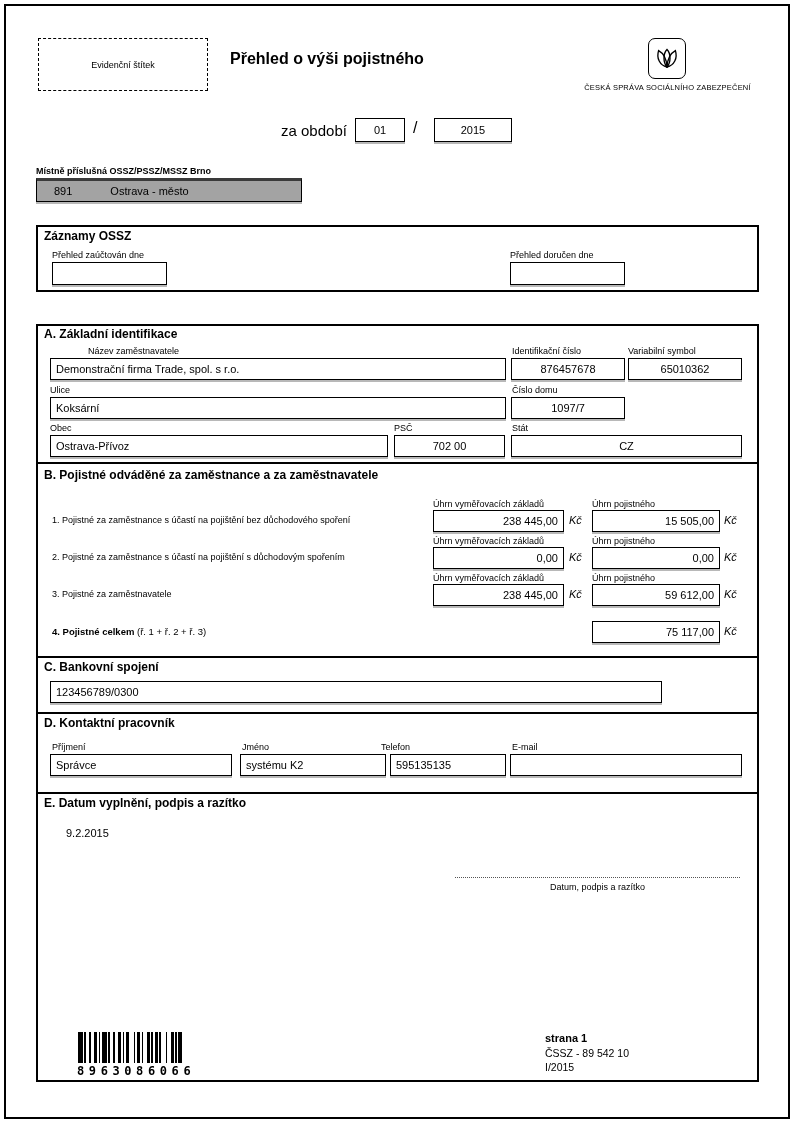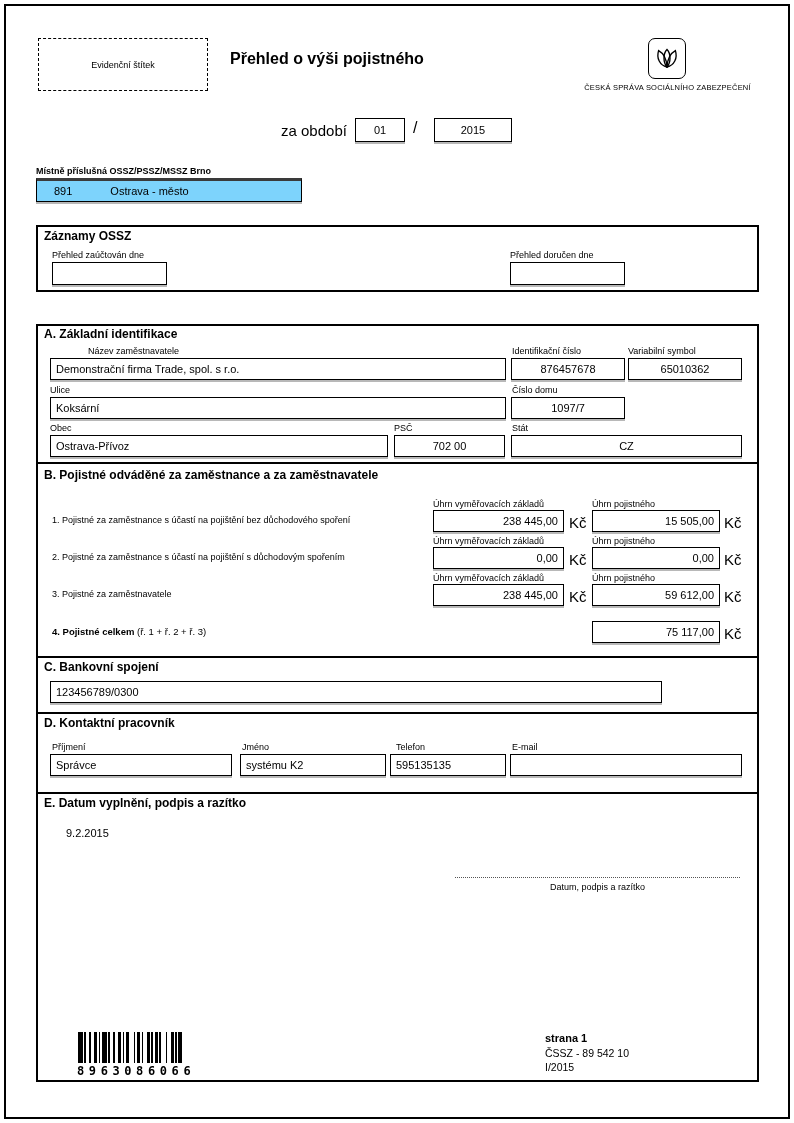--- a/index.html
+++ b/index.html
@@ -9,27 +9,27 @@
   .page-border{border:2px solid #000;}
   .secbox{border:2px solid #000;}
   .divider{border-top:2px solid #000;height:0;}
   .sec-title{font-weight:bold;font-size:12px;white-space:nowrap;}
   .flabel{font-size:9px;white-space:nowrap;}
   .field{border:1px solid #000;background:#fff;box-shadow:0 2px 0 #b8b8b8;
          font-size:11px;display:flex;align-items:center;padding:10px 5px;white-space:nowrap;}
   .field.center{justify-content:center;}
   .field.right{justify-content:flex-end;}
   .office-box{border:1px solid #000;border-top:3px solid #3a3a3a;box-shadow:0 2px 0 #b8b8b8;
-         background:#7dd3fc;font-size:11px;display:flex;align-items:center;padding:0 5px;}
+         background:#a3a3a3;font-size:11px;display:flex;align-items:center;padding:0 5px;}
   .sticker{border:1px dashed #000;display:flex;align-items:center;justify-content:center;font-size:9px;}
   .main-title{font-weight:bold;font-size:16px;white-space:nowrap;}
   .org-name{font-size:7.5px;text-align:center;letter-spacing:.2px;white-space:nowrap;}
   .period-label{font-size:15px;white-space:nowrap;}
   .slash{font-size:16px;}
-  .kc{font-size:15px;}
+  .kc{font-size:11px;font-style:italic;}
   .rowlabel{font-size:9px;white-space:nowrap;}
   .total-label{font-size:9.5px;white-space:nowrap;}
   .total-label b{font-weight:bold;}
   .sig-line{border-bottom:1.5px dotted #555;}
   .sig-caption{font-size:9px;text-align:center;}
   .date-val{font-size:11px;}
   .barcode{display:flex;align-items:stretch;}
   .bc-digits{font-size:12px;font-weight:bold;letter-spacing:4.6px;font-family:"DejaVu Sans Mono",monospace;}
   .foot-right{text-align:left;font-size:10.5px;white-space:nowrap;}
   .foot-right.b{font-weight:bold;font-size:11px;}
@@ -131,21 +131,21 @@
   </div>
   <div class="abs field right" style="left:592px;top:621px;width:128px;height:19px;">75 117,00</div>
   <div class="abs kc" style="left:724px;top:625px;">Kč</div>
 
   <div class="abs sec-title" style="left:44px;top:660px;">C. Bankovní spojení</div>
   <div class="abs field" style="left:50px;top:681px;width:612px;height:21px;">123456789/0300</div>
 
   <div class="abs sec-title" style="left:44px;top:716px;">D. Kontaktní pracovník</div>
   <div class="abs flabel" style="left:52px;top:742px;">Příjmení</div>
   <div class="abs flabel" style="left:242px;top:742px;">Jméno</div>
-  <div class="abs flabel" style="left:396px;top:742px;">Telefon</div>
+  <div class="abs flabel" style="left:381px;top:742px;">Telefon</div>
   <div class="abs flabel" style="left:512px;top:742px;">E-mail</div>
   <div class="abs field" style="left:50px;top:754px;width:182px;height:22px;">Správce</div>
   <div class="abs field" style="left:240px;top:754px;width:146px;height:22px;">systému K2</div>
   <div class="abs field" style="left:390px;top:754px;width:116px;height:22px;">595135135</div>
   <div class="abs field" style="left:510px;top:754px;width:232px;height:22px;"></div>
 
   <div class="abs sec-title" style="left:44px;top:796px;">E. Datum vyplnění, podpis a razítko</div>
   <div class="abs date-val" style="left:66px;top:827px;">9.2.2015</div>
   <div class="abs sig-line" style="left:455px;top:868px;width:285px;height:10px;"></div>
   <div class="abs sig-caption" style="left:455px;top:882px;width:285px;">Datum, podpis a razítko</div>

